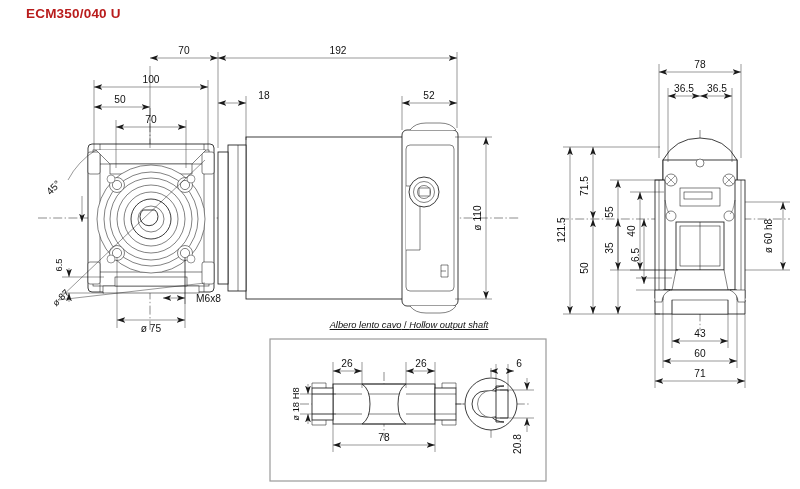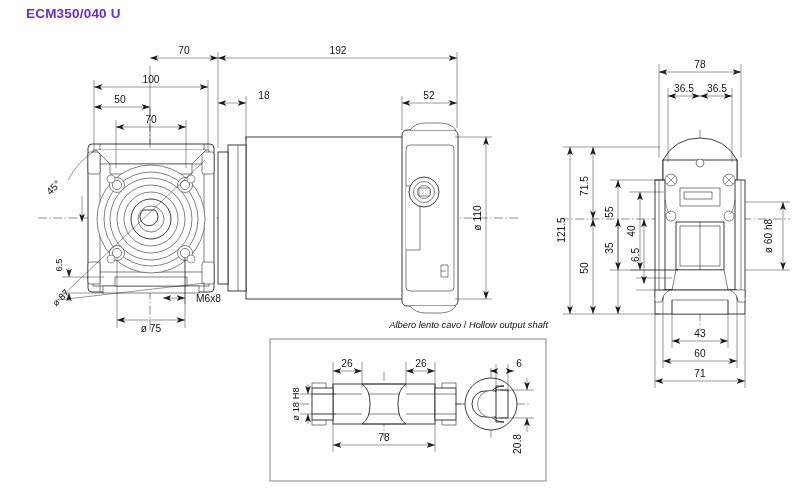--- a/index.html
+++ b/index.html
@@ -6,26 +6,27 @@
   html,body{margin:0;padding:0;background:#ffffff;}
   body{
     width:800px;height:489px;position:relative;overflow:hidden;
     font-family:"Liberation Sans","DejaVu Sans",sans-serif;
     color:#111111;
   }
   #stage{position:absolute;left:0;top:0;width:800px;height:489px;}
   #title{
     position:absolute;left:26px;top:6px;
     font-size:13.5px;font-weight:bold;letter-spacing:.2px;
-    color:#6d28d9;white-space:nowrap;
+    color:#b91c1c;white-space:nowrap;
   }
   #inset-caption{
     position:absolute;left:270px;top:320px;width:278px;
-    text-align:right;font-size:9.3px;font-style:italic;color:#111;
+    text-align:center;font-size:9.3px;font-style:italic;color:#111;
     white-space:nowrap;
+    text-decoration:underline;
   }
   #inset-caption .roman{font-style:normal;}
   svg{position:absolute;left:0;top:0;}
   text{font-family:"Liberation Sans","DejaVu Sans",sans-serif;fill:#111;}
   .dim{font-size:10.2px;}
   .dimS{font-size:9.4px;}
   .ln{stroke:#1a1a1a;fill:none;}
   .med{stroke-width:.85;}
   .thin{stroke-width:.55;}
   .hair{stroke-width:.45;}

